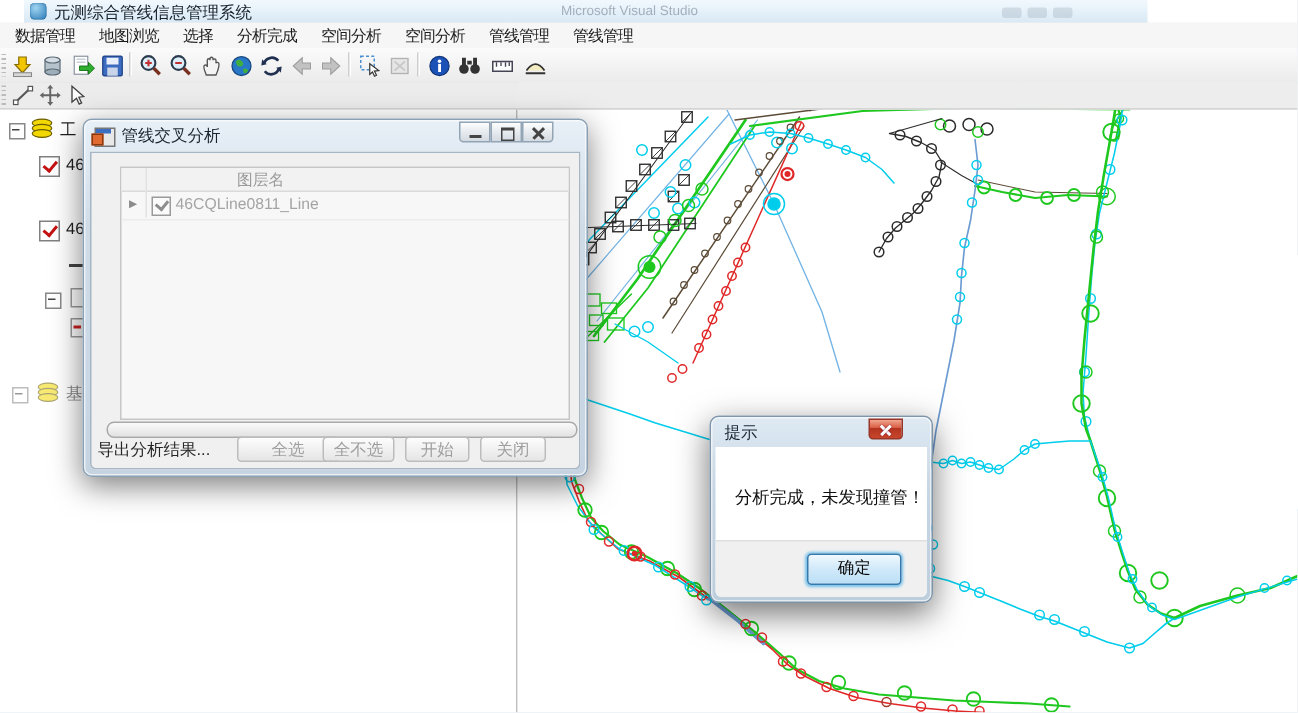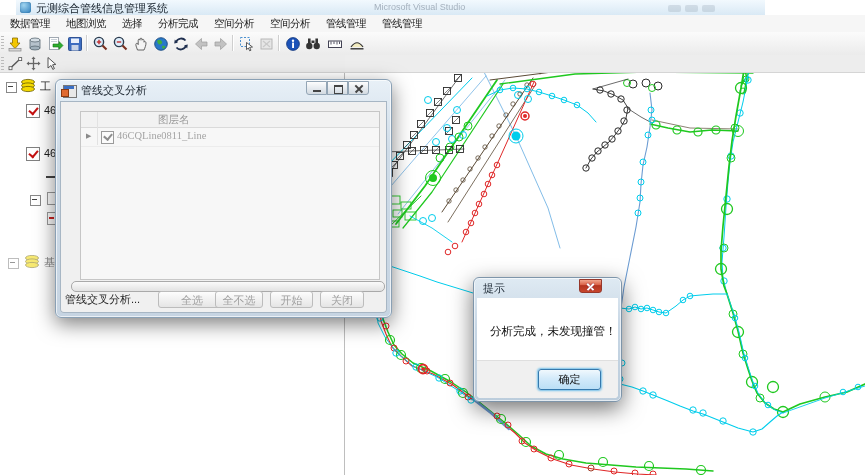--- a/index.html
+++ b/index.html
@@ -44,21 +44,21 @@
   .capbtn.last{border-radius:0 0 3px 0;}
   .glyph-min{position:absolute;left:6px;top:8px;width:8px;height:2px;background:#444;}
   .glyph-max{position:absolute;left:6px;top:3px;width:7px;height:6px;border:1px solid #444;border-top:2px solid #444;}
   .xbar{position:absolute;left:5px;top:6px;width:10px;height:1.6px;background:#444;}
   .xbar.a{transform:rotate(45deg);} .xbar.b{transform:rotate(-45deg);}
   #dlgclient{left:4px;top:21px;width:327px;height:212px;background:#f0f0f0;border-radius:0 0 4px 4px;box-shadow:inset 0 0 0 1px #a7b6c4;}
   #grid{left:20px;top:10px;width:298px;height:167px;background:#f7f7f7;border:1px solid #c6c6c6;}
   #gridhead{left:0;top:0;width:100%;height:15px;background:#f2f2f2;border-bottom:1px solid #dadada;}
   #gridheadtext{left:34px;top:1px;font-size:10.5px;color:#9a9a9a;padding-left:43px;}
   #gridselcol{left:16px;top:0;width:1px;height:33px;background:#e2e2e2;}
-  #gridrow{left:0;top:16px;width:100%;height:18px;border-bottom:1px solid #ececec;font-family:Liberation Serif, serif;}
+  #gridrow{left:0;top:16px;width:100%;height:18px;border-bottom:1px solid #ececec;}
   #rowarrow{left:5px;top:4px;font-size:7px;color:#8a8a8a;}
   .cbxgray{width:11px;height:11px;border:1px solid #9a9a9a;background:#fbfbfb;}
   .cbxgray::after{content:"";position:absolute;left:2px;top:1px;width:6px;height:4px;border-left:2px solid #8d8d8d;border-bottom:2px solid #8d8d8d;transform:rotate(-50deg);}
   #rowname{left:36px;top:2px;font-size:10.5px;color:#a4a4a4;}
   #progress{left:11px;top:180px;width:312px;height:9px;border:1px solid #a9a9a9;border-radius:5px;background:linear-gradient(#fafafa,#e2e2e2);}
   #dlgstatus{left:5px;top:191px;font-size:11px;color:#262626;}
   .dlgbtn{top:190px;height:17px;border:1px solid #bcbcbc;border-radius:3px;background:linear-gradient(#fdfdfd,#e5e5e5);color:#9f9f9f;font-size:11px;text-align:center;line-height:16px;box-sizing:border-box;}
   
   #msg{left:473px;top:277px;width:147px;height:123px;z-index:20;border-radius:6px;background:linear-gradient(#dfeaf3,#c7d6e4 40%,#bccddc);border:1px solid #7e95aa;box-shadow:0 7px 22px rgba(0,0,0,.55),inset 0 0 0 1px rgba(255,255,255,.6);}
   #msgtitle{left:9px;top:3px;font-size:11px;color:#182430;}
@@ -502,21 +502,21 @@
           <span id="gridheadtext" class="abs">图层名</span>
         </div>
         <div id="gridselcol" class="abs"></div>
         <div id="gridrow" class="abs">
           <span id="rowarrow" class="abs">▶</span>
           <div class="cbxgray abs" style="left:20px;top:3px"></div>
           <span id="rowname" class="abs">46CQLine0811_Line</span>
         </div>
       </div>
       <div id="progress" class="abs"></div>
-      <span id="dlgstatus" class="abs">管线交叉分析...</span>
+      <span id="dlgstatus" class="abs">导出分析结果...</span>
       <div class="dlgbtn abs" style="left:98px;width:68px">全选</div>
       <div class="dlgbtn abs" style="left:155px;width:48px">全不选</div>
       <div class="dlgbtn abs" style="left:210px;width:43px">开始</div>
       <div class="dlgbtn abs" style="left:260px;width:44px">关闭</div>
     </div>
   </div>
 
   <div id="msg" class="abs">
     <span id="msgtitle" class="abs">提示</span>
     <div id="msgclose" class="abs">

